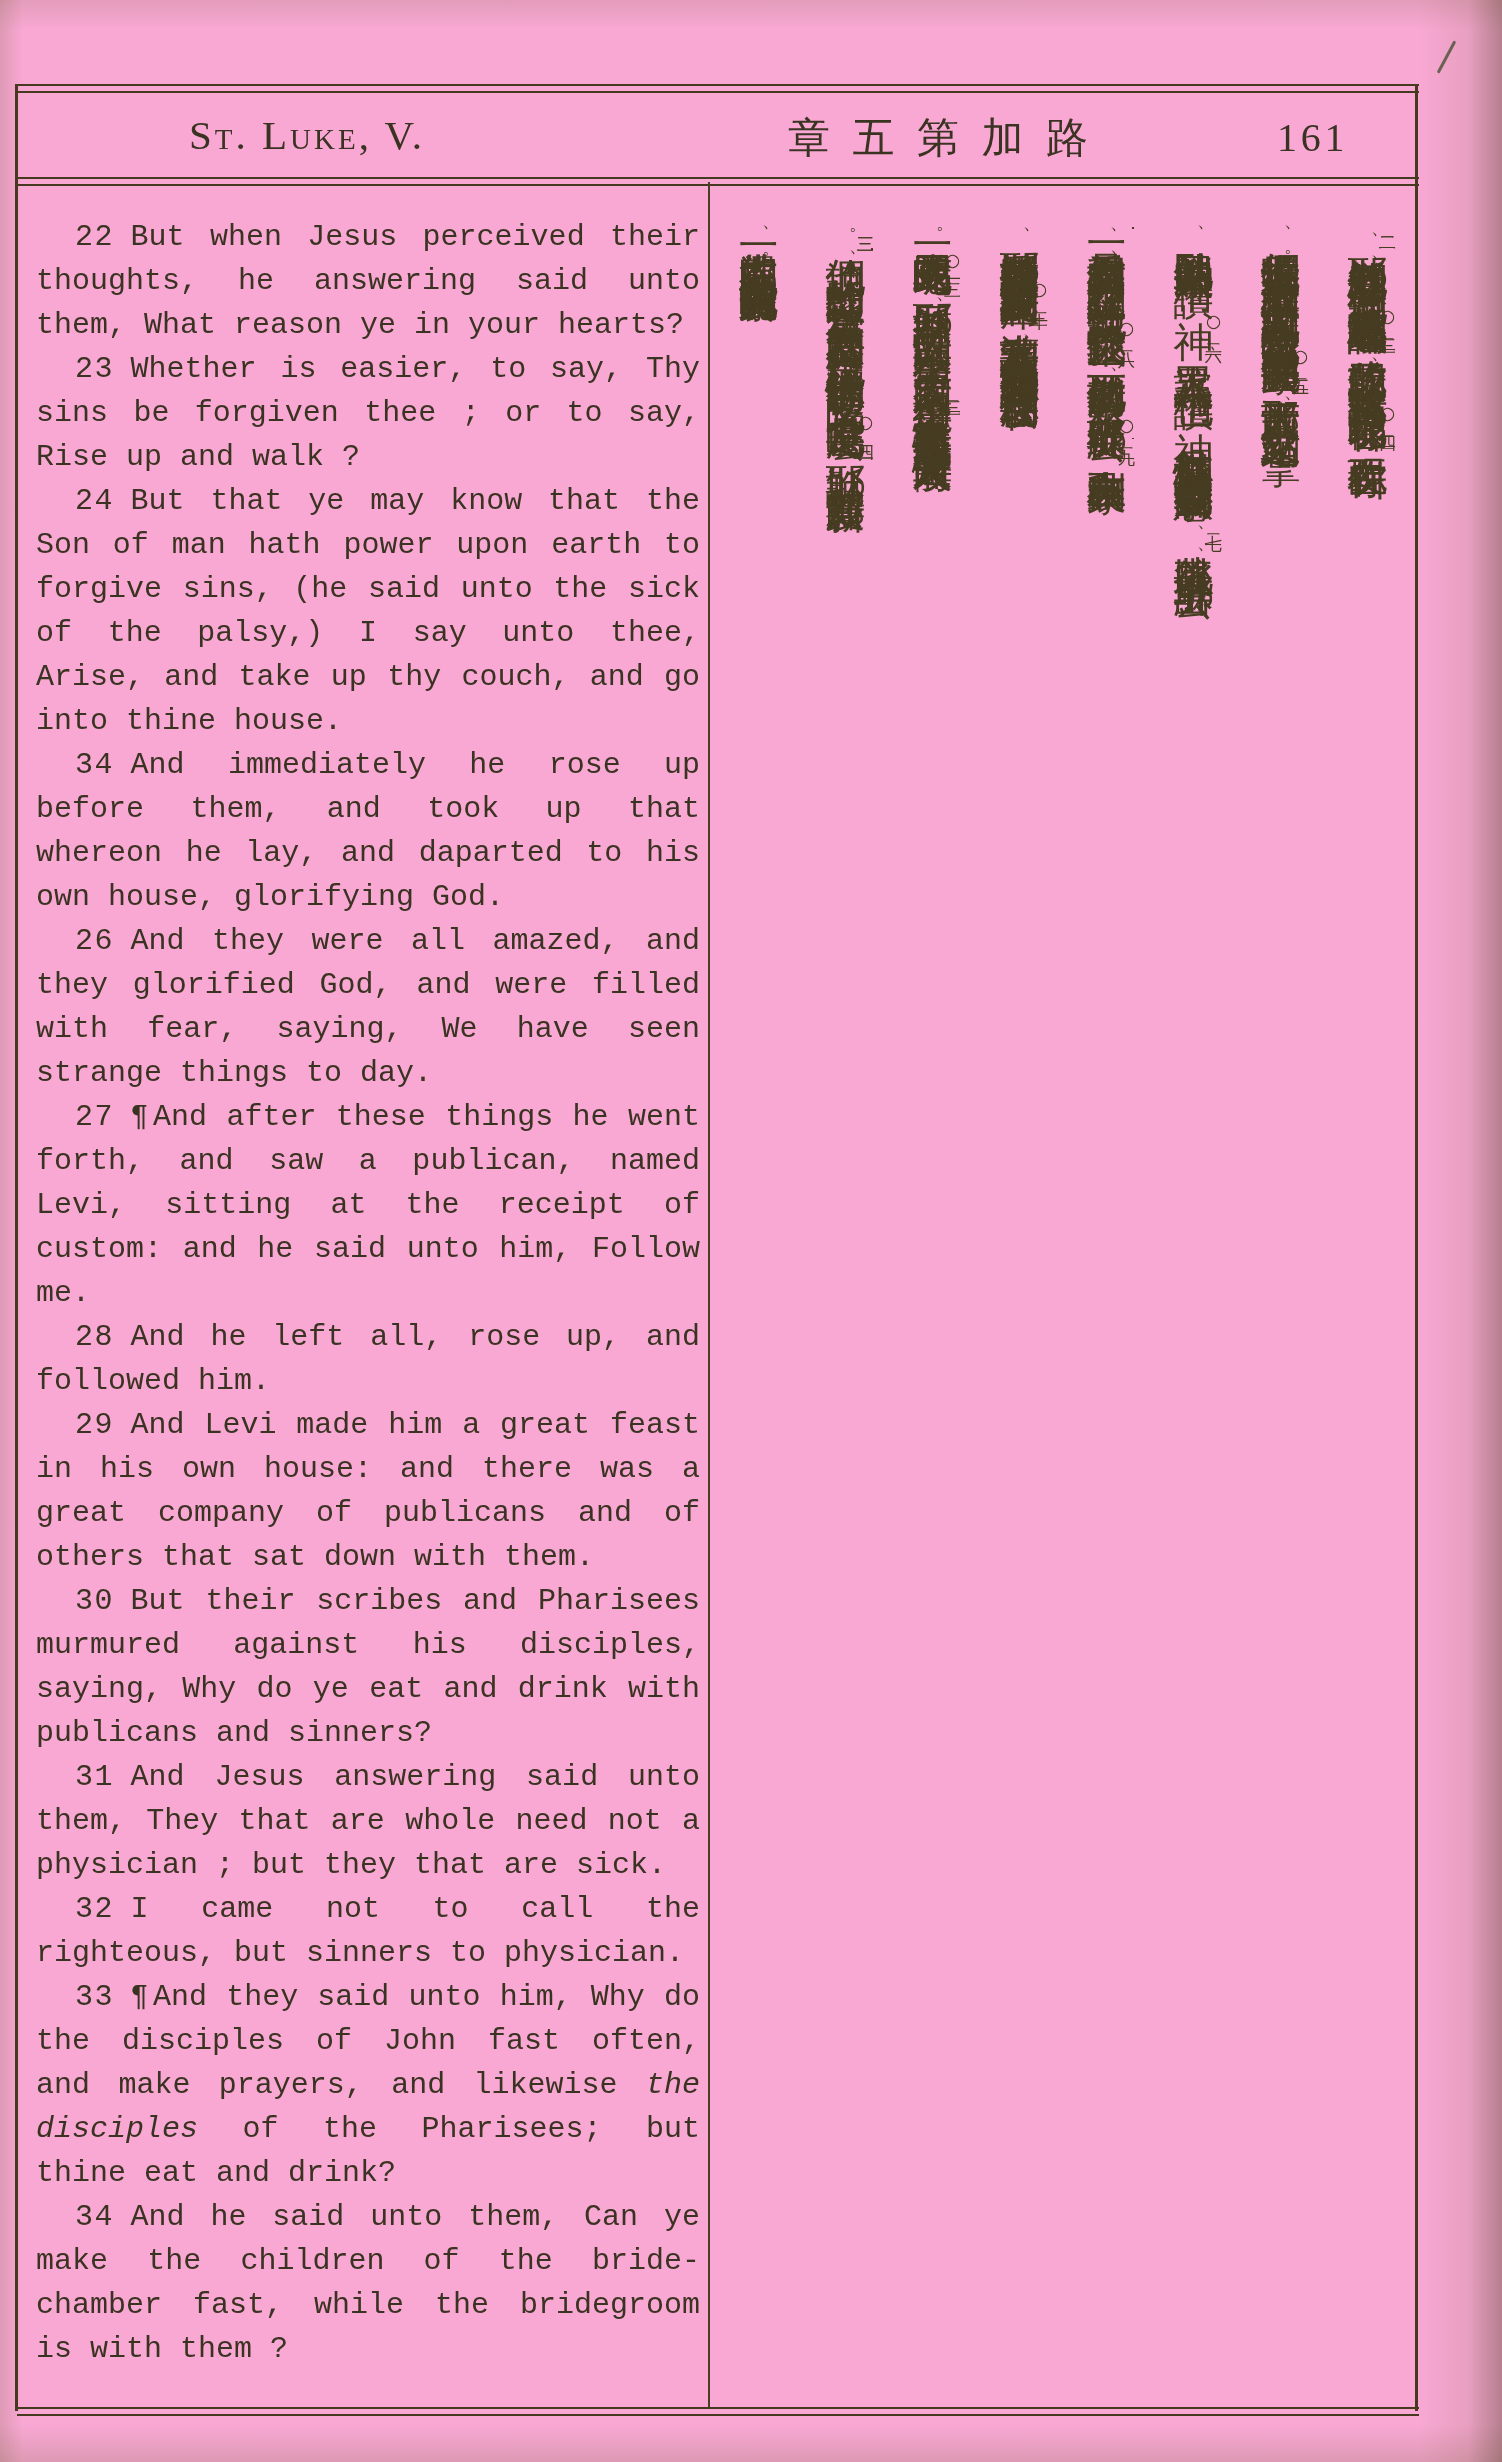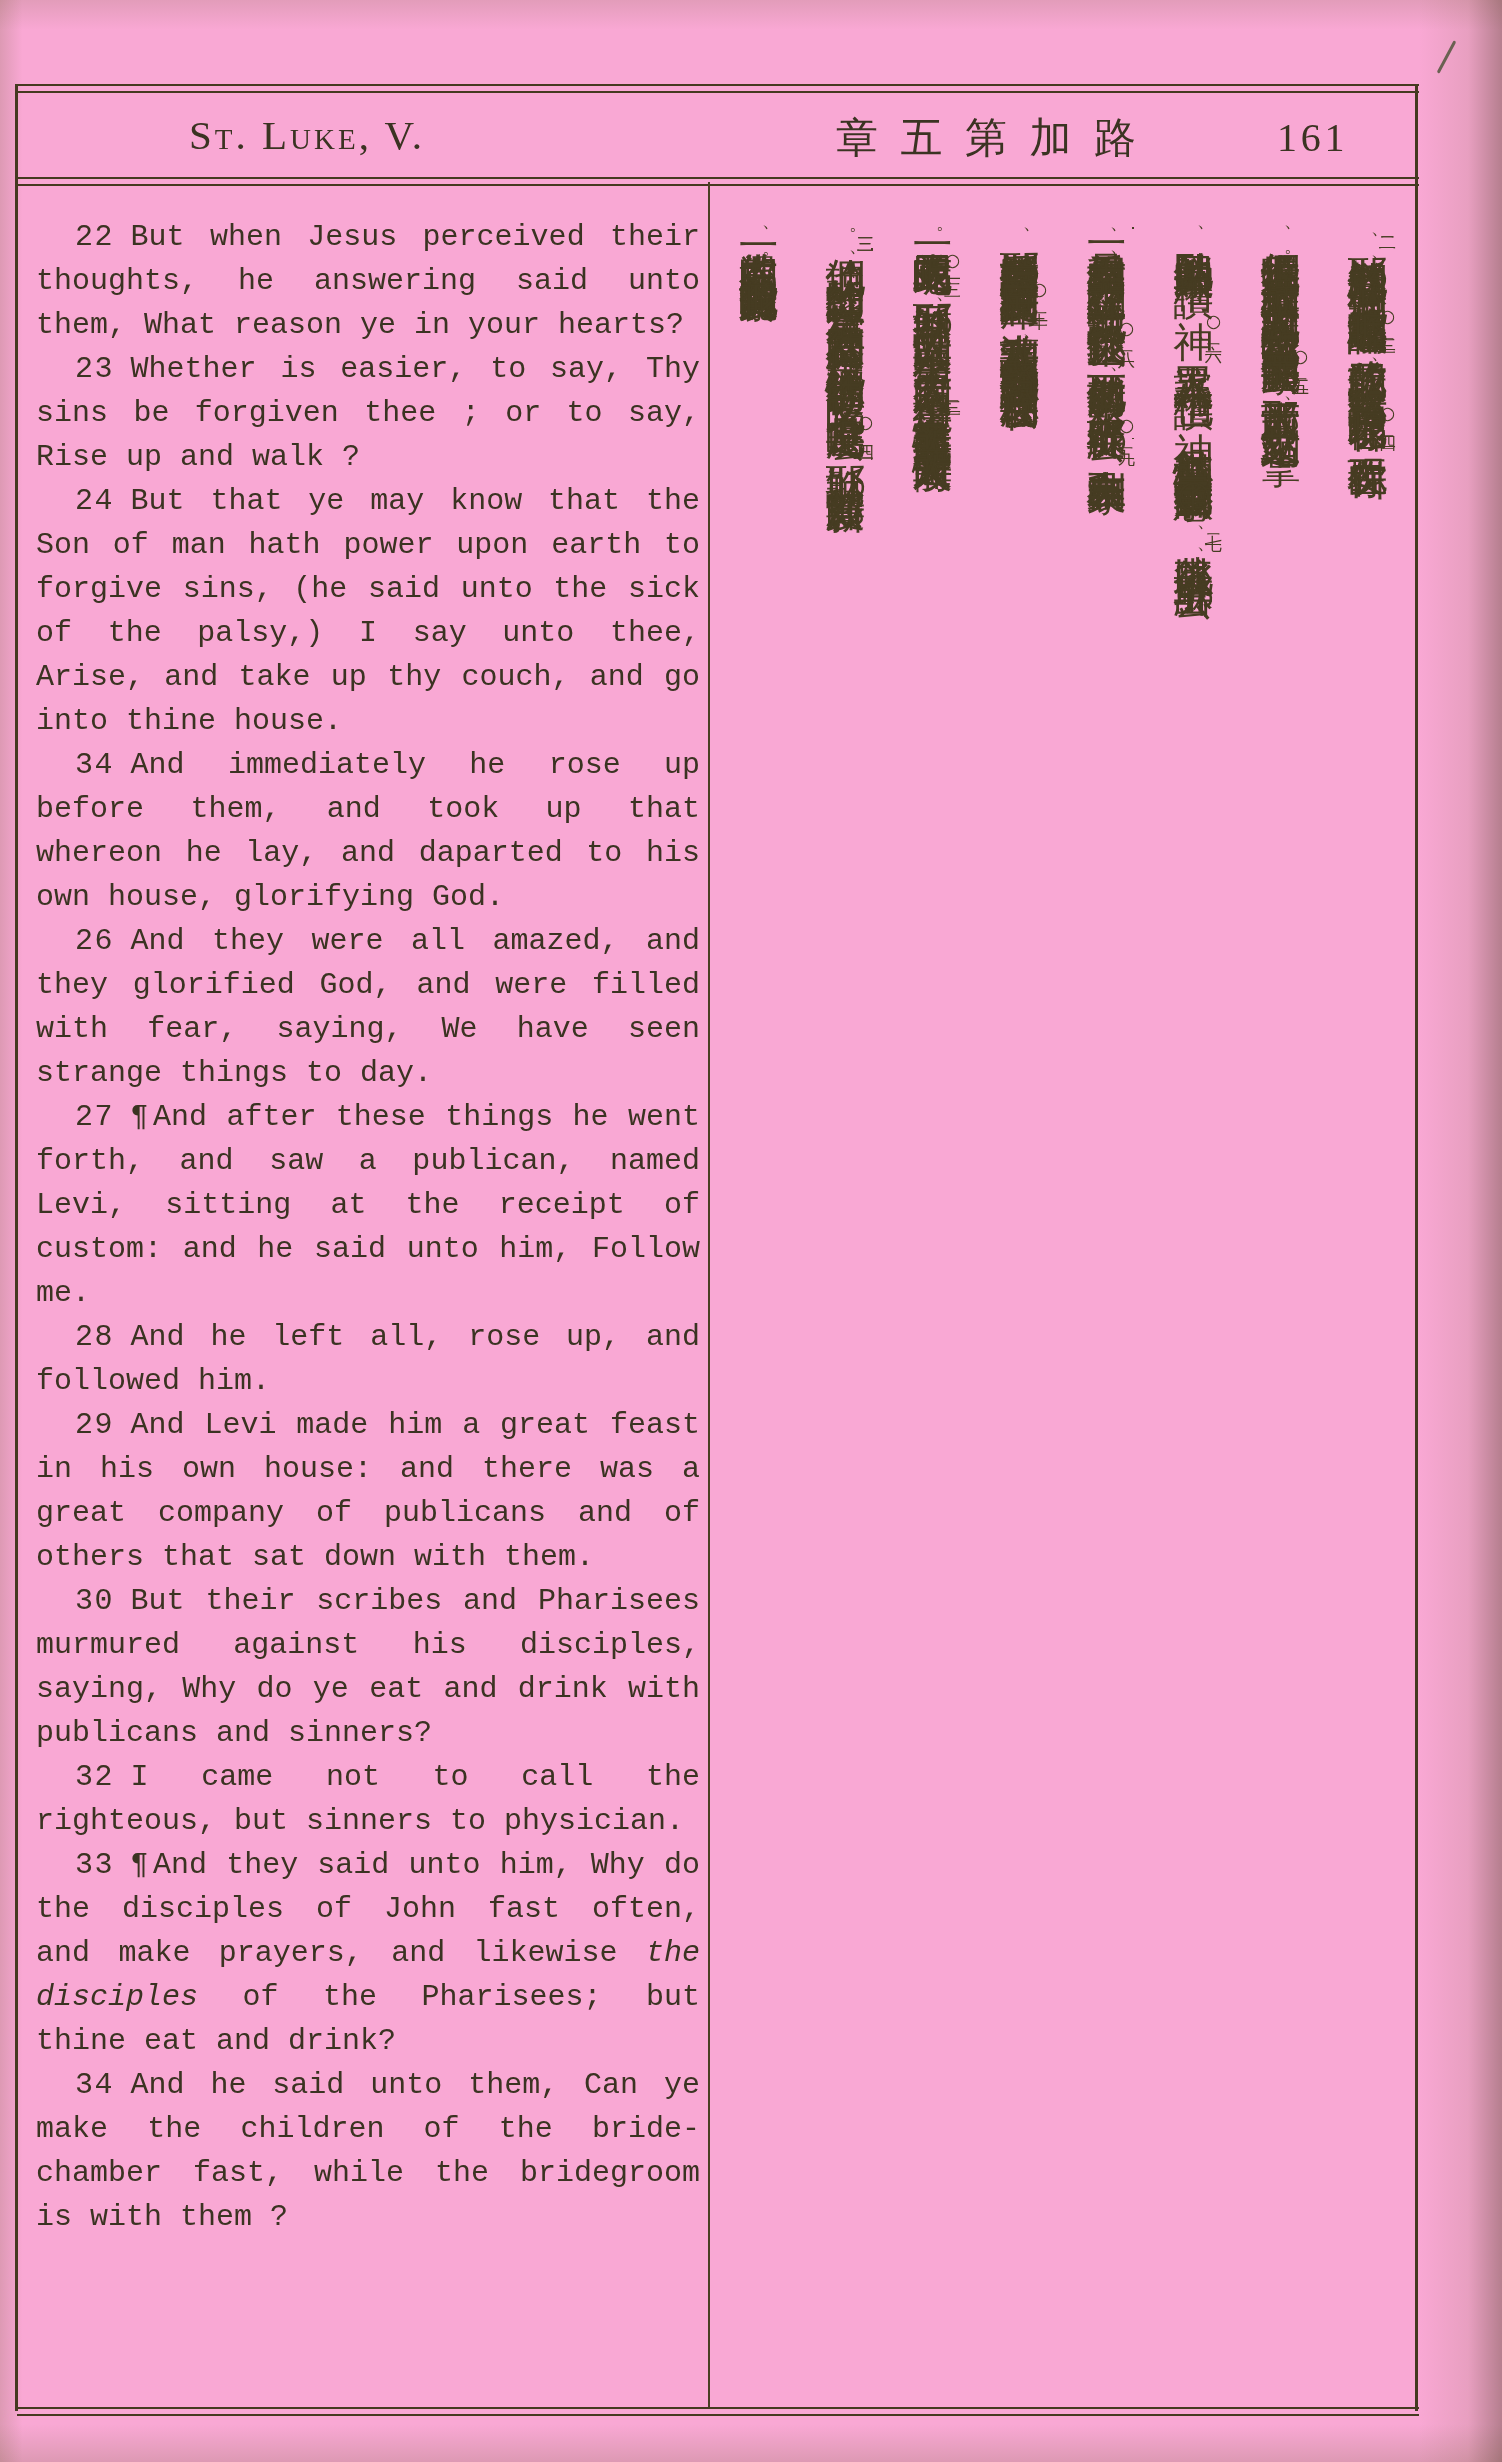--- a/index.html
+++ b/index.html
@@ -20,21 +20,21 @@
   .rule-bot{top:2407px;}
   .vline{position:absolute;background:#453a20;}
   .b-left{left:15px;top:84px;width:3px;height:2327px;}
   .b-right{left:1415px;top:84px;width:3px;height:2327px;}
   .divider{left:708px;top:182px;width:2.3px;height:2225px;background:#4a3f24;}
   .penmark{position:absolute;left:1445px;top:39px;width:3px;height:36px;
            background:#6a6152;transform:rotate(28deg);border-radius:1.5px;}
   
   .hdr-left{position:absolute;left:189px;top:111px;font-size:41px;
             font-variant:small-caps;letter-spacing:3px;}
-  .hdr-cjk{position:absolute;left:836px;top:110px;font-size:42px;letter-spacing:22.5px;
+  .hdr-cjk{position:absolute;left:788px;top:110px;font-size:42px;letter-spacing:22.5px;
            font-family:"DejaVu Serif",serif;white-space:nowrap;}
   .hdr-page{position:absolute;left:1277px;top:114px;font-size:40px;letter-spacing:3.8px;}
   
   .eng{position:absolute;left:36px;top:215px;width:664px;
        font-size:30px;line-height:44px;text-align:justify;}
   .eng p{margin:0;text-indent:39px;font-family:Liberation Mono, monospace;}
   .vnum{letter-spacing:1.5px;}
   .pilcrow{padding-right:4.5px;}
   
   .cjk{position:absolute;left:715px;top:221px;width:697px;height:2178px;
@@ -69,20 +69,21 @@
   <div class="eng">
     <p class="verse"><span class="vnum">22 </span><span>But when Jesus perceived their thoughts, he answering said unto them, What reason ye in your hearts?</span></p>
     <p class="verse"><span class="vnum">23 </span><span>Whether is easier, to say, Thy sins be forgiven thee ; or to say, Rise up and walk ?</span></p>
     <p class="verse"><span class="vnum">24 </span><span>But that ye may know that the Son of man hath power upon earth to forgive sins, (he said unto the sick of the palsy,) I say unto thee, Arise, and take up thy couch, and go into thine house.</span></p>
     <p class="verse"><span class="vnum">34 </span><span>And immediately he rose up before them, and took up that whereon he lay, and daparted to his own house, glorifying God.</span></p>
     <p class="verse"><span class="vnum">26 </span><span>And they were all amazed, and they glorified God, and were filled with fear, saying, We have seen strange things to day.</span></p>
     <p class="verse"><span class="vnum">27 </span><span class="pilcrow">¶</span><span>And after these things he went forth, and saw a publican, named Levi, sitting at the receipt of custom: and he said unto him, Follow me.</span></p>
     <p class="verse"><span class="vnum">28 </span><span>And he left all, rose up, and followed him.</span></p>
     <p class="verse"><span class="vnum">29 </span><span>And Levi made him a great feast in his own house: and there was a great company of publicans and of others that sat down with them.</span></p>
     <p class="verse"><span class="vnum">30 </span><span>But their scribes and Pharisees murmured against his disciples, saying, Why do ye eat and drink with publicans and sinners?</span></p>
+    <p class="verse"><span class="vnum">31 </span><span>And Jesus answering said unto them, They that are whole need not a physician ; but they that are sick.</span></p>
     <p class="verse"><span class="vnum">32 </span><span>I came not to call the righteous, but sinners to physician.</span></p>
     <p class="verse"><span class="vnum">33 </span><span class="pilcrow">¶</span><span>And they said unto him, Why do the disciples of John fast often, and make prayers, and likewise </span><i>the disciples</i><span> of the Pharisees; but thine eat and drink?</span></p>
     <p class="verse"><span class="vnum">34 </span><span>And he said unto them, Can ye make the children of the bride-chamber fast, while the bridegroom is with them ?</span></p>
   </div>
 
   <div class="cjk">
     <div class="cjk-col"><span class="vmark">二二</span>耶穌知道他們的心意<span class="punc">、</span>就對他們說<span class="punc">、</span>你們爲甚麼心裏議論呢<span class="punc">。</span><span class="vmark">○二三</span>或說你的罪赦了<span class="punc">、</span>或說你起來行走<span class="punc">、</span>那樣容易呢<span class="punc">。</span><span class="vmark">○二四</span>現在要叫你</div>
     <div class="cjk-col">們曉得人子在世上<span class="punc">、</span>有赦罪的權柄<span class="punc">。</span>就對癱瘋的人說<span class="punc">、</span>我吩咐你起來<span class="punc">、</span>拿你的牀回家去罷<span class="punc">。</span><span class="vmark">○二五</span>那人當眾人面前<span class="punc">、</span>立刻站起來<span class="punc">、</span>拿</div>
     <div class="cjk-col">他躺臥的牀回家去<span class="punc">、</span>稱讚　神<span class="punc">。</span><span class="vmark">○二六</span>眾人詫異<span class="punc">、</span>也稱讚　神<span class="punc">、</span>並且滿心懼怕說<span class="punc">、</span>我們今日看見意外的事了<span class="punc">。</span>○<span class="vmark">二七</span>此事以後<span class="punc">、</span>耶穌出去<span class="punc">、</span></div>
     <div class="cjk-col">看見一個稅吏名叫<span class="pname">利未</span><span class="punc">、</span>坐在稅關上<span class="punc">、</span>就對他說<span class="punc">、</span>你跟從我來<span class="punc">。</span><span class="vmark">○二八</span>他就撇下一切所有的<span class="punc">、</span>起來<span class="punc">、</span>跟從耶穌去了<span class="punc">。</span><span class="vmark">○二九</span><span class="pname">利未</span>在自己家裏<span class="punc">、</span></div>

